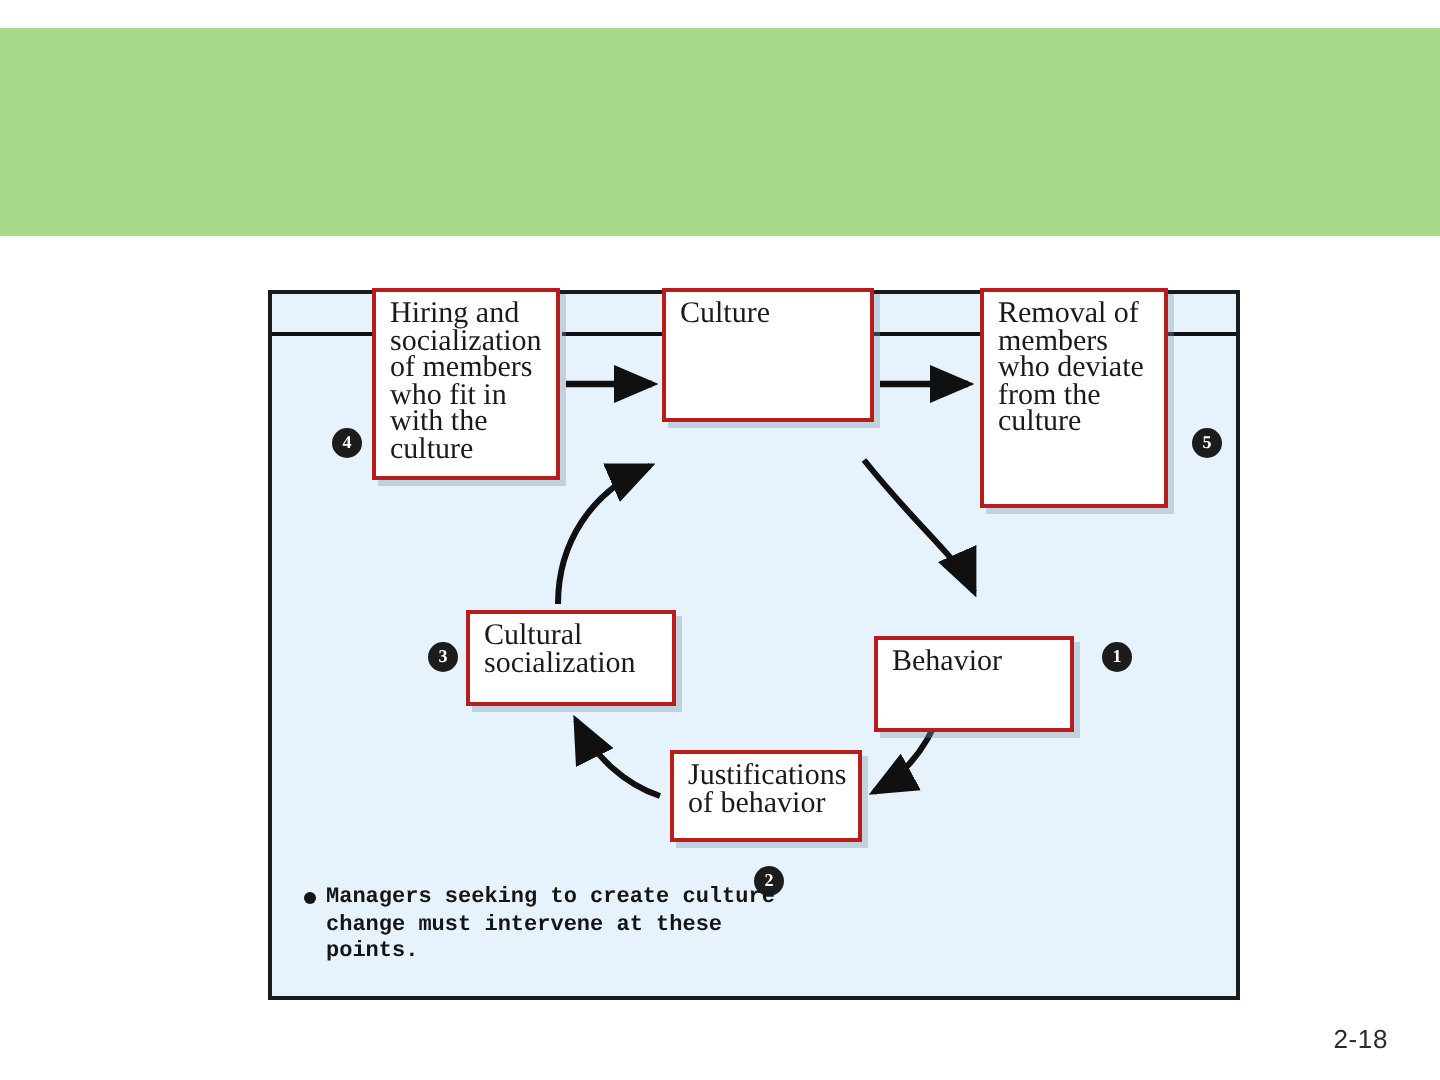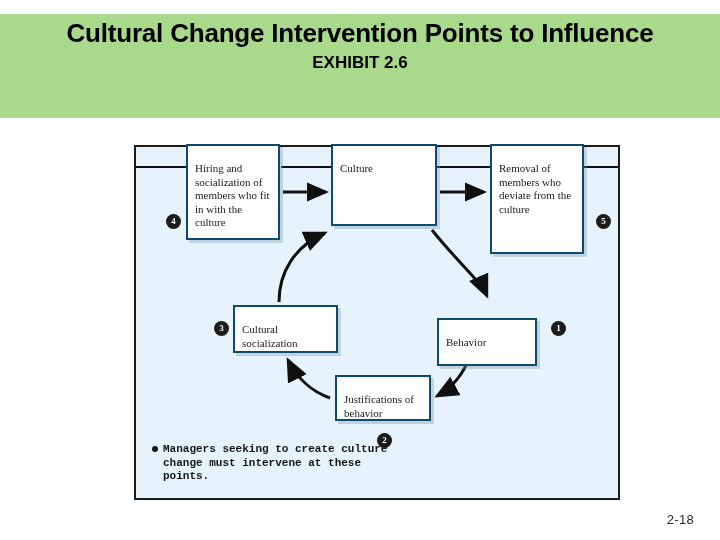--- a/index.html
+++ b/index.html
@@ -56,33 +56,33 @@
     height: 355px;
     background: #e6f3fc;
     border: 2px solid #1b1b1b;
     box-sizing: border-box;
   }
 
   
   .dbox {
     position: absolute;
     background: #ffffff;
-    border: 2px solid #0c4a6e;
+    border: 2px solid #b91c1c;
     box-sizing: border-box;
     box-shadow: 3px 3px 0 rgba(120,150,165,0.35);
     font-family: "Liberation Serif", serif;
-    font-size: 11px;
+    font-size: 15px;
     line-height: 13.6px;
     color: #1a1a1a;
-    padding: 16px 7px;
+    padding: 5px 7px;
     z-index: 4;
   }
 
   #box-hiring   { left: 186px; top: 144px; width: 94px;  height: 96px; }
-  #box-culture  { left: 331px; top: 144px; width: 106px; height: 82px; }
+  #box-culture  { left: 331px; top: 144px; width: 106px; height: 67px; }
   #box-removal  { left: 490px; top: 144px; width: 94px;  height: 110px; }
   #box-comms    { left: 233px; top: 305px; width: 105px; height: 48px; }
   #box-behavior { left: 437px; top: 318px; width: 100px; height: 48px; }
   #box-just     { left: 335px; top: 375px; width: 96px;  height: 46px; }
 
   
   .badge {
     position: absolute;
     width: 15px;
     height: 15px;
@@ -149,24 +149,22 @@
     font-size: 13px;
     color: #2a2a2a;
     letter-spacing: 0.3px;
   }
 </style>
 </head>
 <body>
 
 <div id="title-band">
   <div id="title-main">
-    <span>Cultural Change Intervention Points to Influence</span>
     <br>
   </div>
-  <div id="title-sub">EXHIBIT 2.6</div>
 </div>
 
 <div id="exhibit-panel"></div>
 
 <svg id="connectors" viewBox="0 0 720 540" xmlns="http://www.w3.org/2000/svg">
   <defs>
     <marker id="arrowhead" markerWidth="7" markerHeight="6" refX="6" refY="3" orient="auto" markerUnits="strokeWidth">
       <path d="M0,0 L7,3 L0,6 z" fill="#101010"></path>
     </marker>
     <marker id="arrowhead-thin" markerWidth="8" markerHeight="7" refX="7" refY="3.5" orient="auto" markerUnits="strokeWidth">

